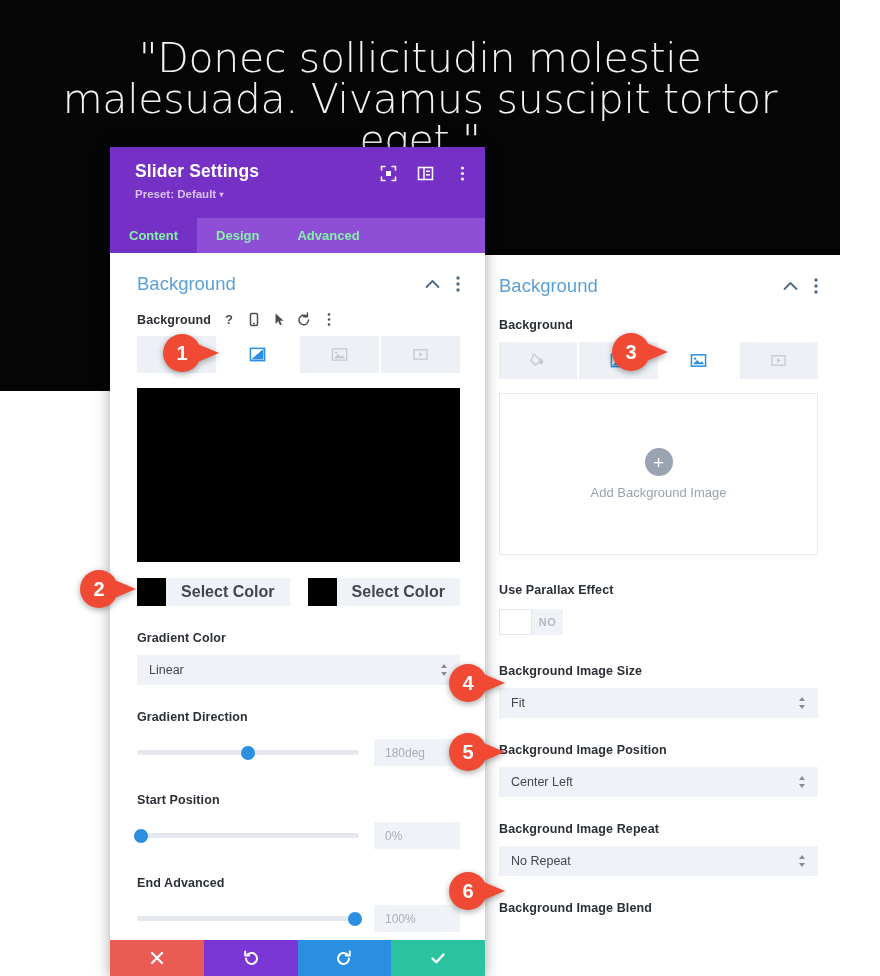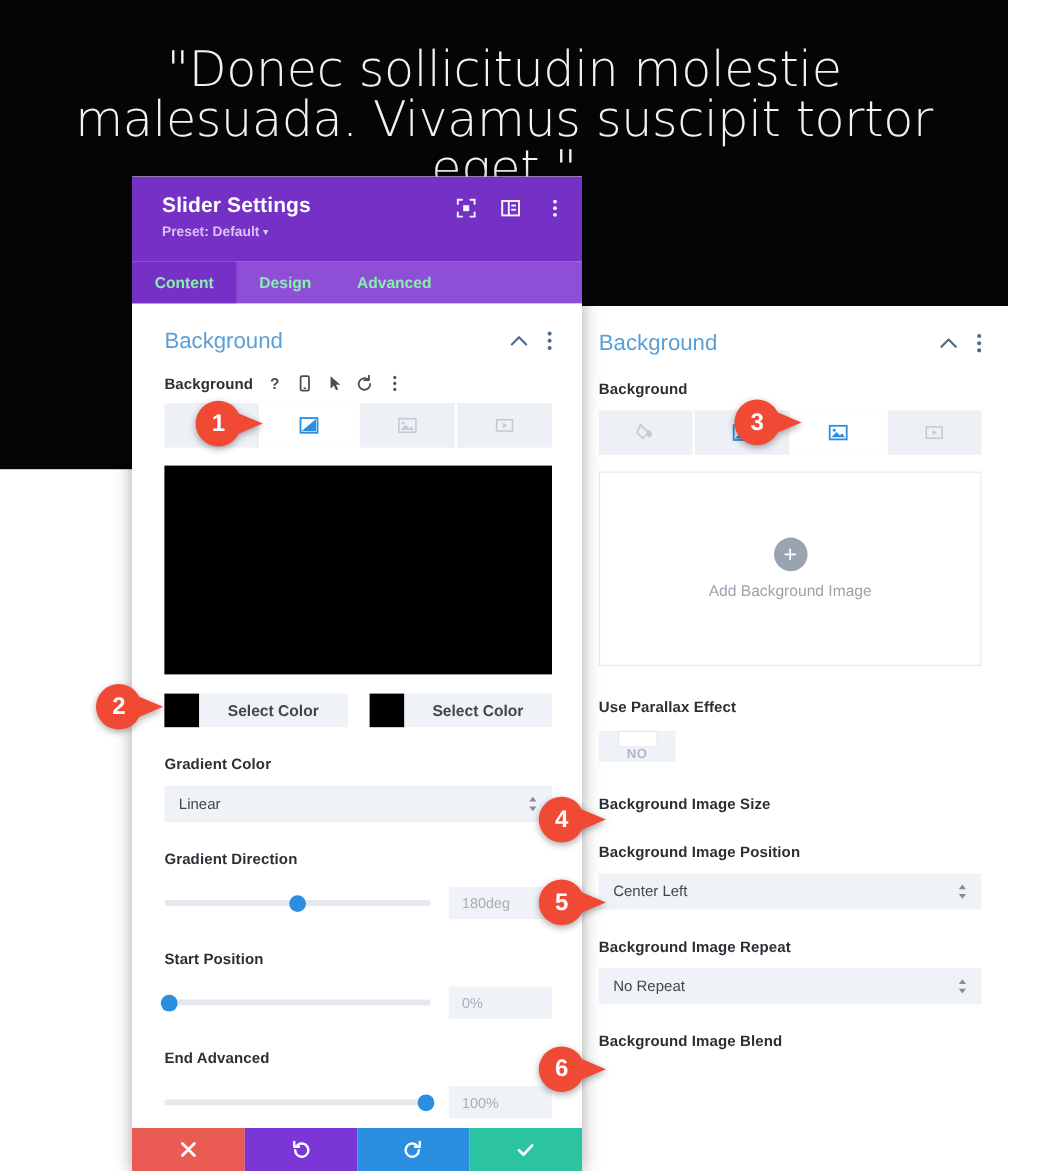--- a/index.html
+++ b/index.html
@@ -106,21 +106,21 @@
   .bgtab svg { width: 19px; height: 17px; display: block; }
 
   
   .gradient-preview {
     height: 174px; background: #000000; margin-top: 15px;
   }
   .color-row { display: flex; gap: 18px; margin-top: 16px; }
   .color-cell { flex: 1; display: flex; align-items: stretch; height: 28px; }
   .swatch { width: 29px; background: #000000; cursor: pointer; }
   .selcolor {
-    flex: 1; background: #eff2f7; color: #41474e; font-size: 13px;
+    flex: 1; background: #eff2f7; color: #41474e; font-size: 16px;
     font-weight: 700; display: flex; align-items: center;
     justify-content: center; cursor: pointer;
   }
 
   .select {
     height: 30px; background: #eff2f7; display: flex; align-items: center;
     justify-content: space-between; padding: 0 12px 0 12px;
     color: #41474e; font-size: 12.5px; cursor: pointer; margin-top: 9px;
   }
   .spin { width: 8px; height: 14px; display: block; opacity: .7; }
@@ -149,21 +149,21 @@
   .plus-circle {
     width: 28px; height: 28px; border-radius: 50%; background: #9aa3b0;
     color: #ffffff; display: flex; align-items: center; justify-content: center;
     font-size: 19px; line-height: 1; font-weight: 300;
   }
   .dropzone-label { margin-top: 9px; color: #9aa3b0; font-size: 13px; }
 
   .toggle-row { display: flex; align-items: center; margin-top: 11px; }
   .toggle {
     width: 64px; height: 26px; background: #eff2f7; display: flex;
-    align-items: center; cursor: pointer; flex-direction: column;
+    align-items: center; cursor: pointer;
   }
   .toggle .knob {
     width: 33px; height: 26px; background: #ffffff;
     border: 1px solid #e2e7ee;
   }
   .toggle .tlabel {
     flex: 1; text-align: center; color: #b2b8c2; font-size: 11px;
     font-weight: 700; letter-spacing: .4px;
   }
 
@@ -277,20 +277,29 @@
       </div>
       <div class="toggle-row">
         <div class="toggle">
           <div class="knob"></div>
           <div class="tlabel">NO</div>
         </div>
       </div>
 
       <div style="margin-top:26px;">
         <span class="field-label">Background Image Size</span>
+      </div>
+      <div class="select">
+        <span>Fit</span>
+        <span>
+          <svg class="spin" viewBox="0 0 8 14">
+              <path d="M4 1 L7 5 L1 5 Z" fill="#5c636c"></path>
+              <path d="M4 13 L1 9 L7 9 Z" fill="#5c636c"></path>
+            </svg>
+        </span>
       </div>
 
       <div style="margin-top:22px;">
         <span class="field-label">Background Image Position</span>
       </div>
       <div class="select">
         <span>Center Left</span>
         <span>
           <svg class="spin" viewBox="0 0 8 14">
               <path d="M4 1 L7 5 L1 5 Z" fill="#5c636c"></path>

